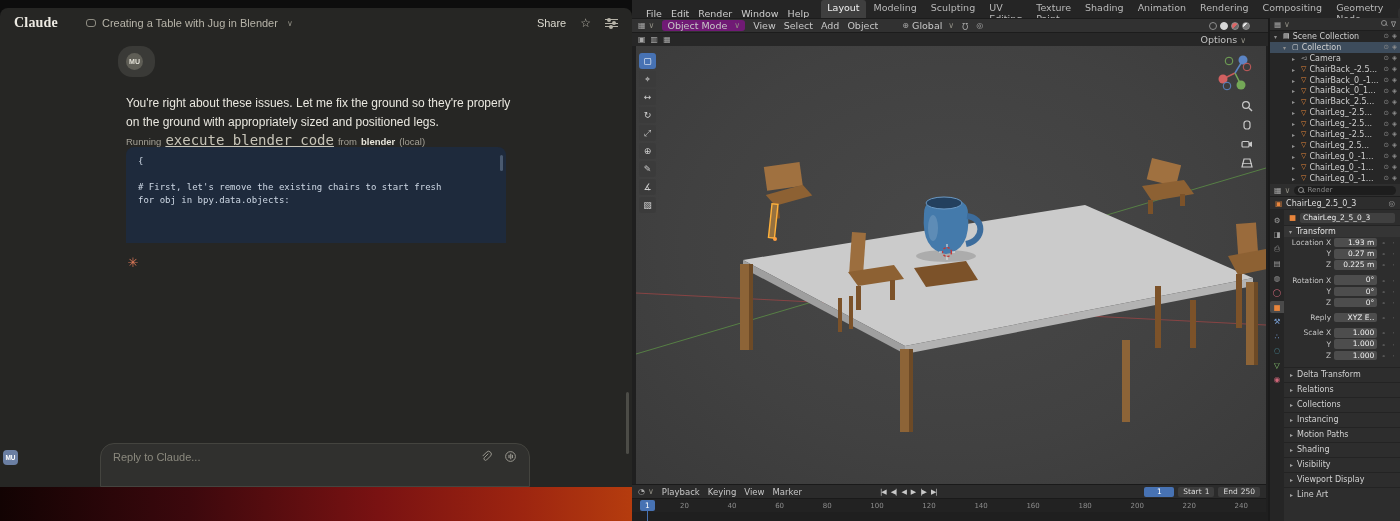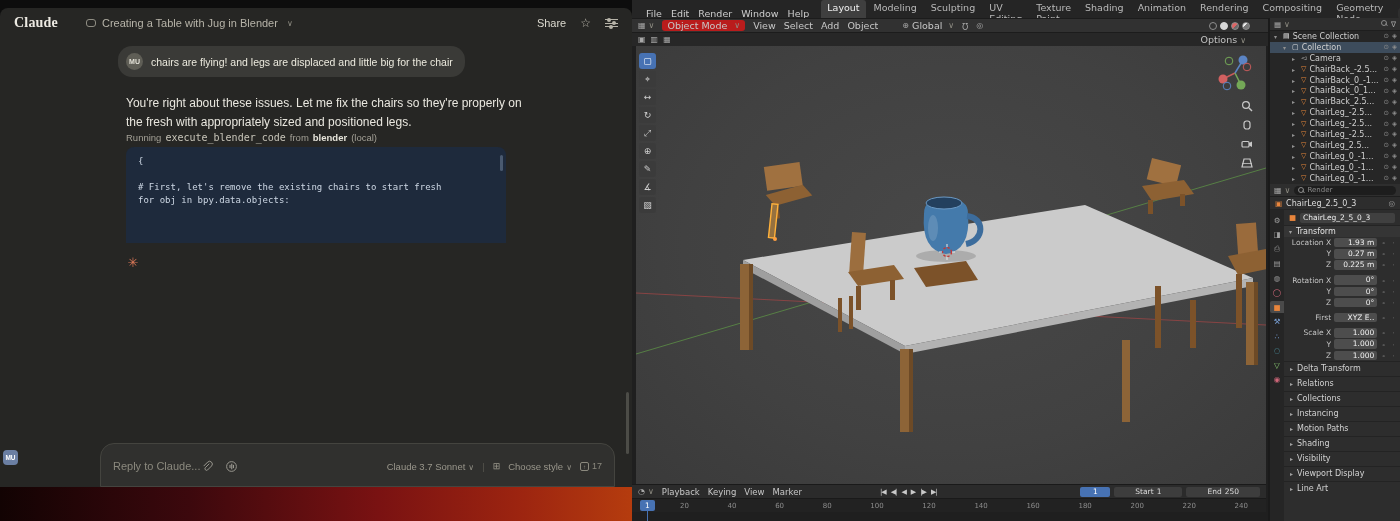--- a/index.html
+++ b/index.html
@@ -26,29 +26,29 @@
   .sliders i:nth-child(1){top:1px}.sliders i:nth-child(1)::after{left:2px}
   .sliders i:nth-child(2){top:4.5px}.sliders i:nth-child(2)::after{left:7px}
   .sliders i:nth-child(3){top:8px}.sliders i:nth-child(3)::after{left:4px}
 
   .c-user-bubble { position:absolute; left:118px; top:38px; display:flex; align-items:center; gap:8px; background:#3a3a37; border-radius:14px; padding:7px 12px 7px 8px; white-space:nowrap; }
   .c-avatar { width:17px; height:17px; border-radius:50%; background:#5f5e56; color:#e4e2d8; font-size:7px; display:flex; align-items:center; justify-content:center; font-weight:bold; }
   .c-user-text { font-size:10.5px; color:#eceade; }
 
   .c-assistant { position:absolute; left:126px; top:86px; width:396px; font-size:12px; line-height:1.6; color:#e9e7df; }
   .c-toolline { position:absolute; left:126px; top:124px; font-size:9.5px; color:#a3a096; display:flex; gap:4px; align-items:baseline; }
-  .c-toolline .tname { font-family:"DejaVu Sans Mono",monospace; font-size:10px; color:#c7c4b8; }
+  .c-toolline .tname { font-family:"DejaVu Sans Mono",monospace; font-size:14px; color:#c7c4b8;text-decoration:underline; }
   .c-toolline .tsrv { color:#e6e4da; font-weight:bold; }
   .c-code { position:absolute; left:126px; top:139px; width:380px; height:96px; background:#1e2a3c; border-radius:8px 8px 0 0; padding:8px 12px; overflow:hidden; font-family:"DejaVu Sans Mono",monospace; font-size:9px; line-height:13px; color:#cdd7e4; }
   .c-code .cl { min-height:13px; white-space:pre; }
   .c-code-thumb { position:absolute; right:3px; top:8px; width:3px; height:16px; border-radius:2px; background:#4a5a70; }
   .c-spinner { position:absolute; left:126px; top:248px; font-size:13px; color:#d97757; animation:spin 2.4s linear infinite; width:14px; height:14px; line-height:14px; text-align:center; }
   @keyframes spin { to { transform:rotate(360deg);} }
 
-  .c-composer { position:absolute; left:100px; top:435px; width:515px; height:44px; background:#30302e; border:1px solid #44443f; border-radius:14px 14px 0 0; padding:6px 12px 4px; display:flex; flex-direction:row; justify-content:space-between; }
+  .c-composer { position:absolute; left:100px; top:435px; width:430px; height:44px; background:#30302e; border:1px solid #44443f; border-radius:14px 14px 0 0; padding:6px 12px 4px; display:flex; flex-direction:column; justify-content:space-between; }
   .c-row1 { display:flex; align-items:center; }
   .c-ph { font-size:11px; color:#8b897e; }
   .c-row1-icons { margin-left:auto; display:flex; gap:12px; align-items:center; }
   .c-row2 { display:flex; align-items:center; gap:8px; font-size:9.5px; color:#99968b; }
   .c-row2 .sep { color:#55544e; }
   .gridg { font-size:9px; color:#99968b; }
   .c-counter { margin-left:auto; display:flex; align-items:center; gap:3px; color:#8b897e; font-size:9px; }
   .c-counter .upg { display:inline-block; width:9px; height:9px; border:1px solid #8b897e; border-radius:2px; font-size:6px; line-height:8px; text-align:center; color:#8b897e; }
   .c-badge { position:absolute; left:3px; top:442px; width:15px; height:15px; border-radius:4px; background:#6b7fa3; color:#fff; font-size:6.5px; display:flex; align-items:center; justify-content:center; font-weight:bold; }
   .c-scroll { position:absolute; left:626px; top:384px; width:3px; height:62px; border-radius:2px; background:#4c4c47; }
@@ -58,21 +58,21 @@
   .b-topbar { position:absolute; left:0; top:0; width:100%; height:18px; background:#252525; display:flex; align-items:center; padding:13px 6px; gap:8px; }
   .b-logo { width:11px; height:11px; border-radius:50%; background:radial-gradient(circle at 35% 35%,#fff 0 2px,#3a6ea5 2px 4px,#e87d0d 4px); }
   .b-menus { display:flex; gap:9px; }
   .b-menu { color:#cdcdcd; }
   .b-workspaces { display:flex; gap:2px; margin-left:4px; }
   .b-ws { padding:2px 6px; color:#b9b9b9; border-radius:3px; }
   .b-ws[data-active="true"] { background:#3f3f3f; color:#f0f0f0; }
   .b-tb-right { margin-left:auto; display:flex; align-items:center; gap:6px; padding-right:140px; }
   .b-sel { display:flex; align-items:center; gap:3px; background:#2e2e2e; border-radius:3px; padding:1px 5px; }
   .b-header2 { position:absolute; left:0; top:18px; width:100%; height:14px; background:#313131; display:flex; align-items:center; gap:8px; padding:0 6px; border-top:1px solid #1c1c1c; }
-  .b-header2 .mode { display:flex; gap:4px; align-items:center; background:#b91c1c; border-radius:3px; padding:0 5px; }
+  .b-header2 .mode { display:flex; gap:4px; align-items:center; background:#701a75; border-radius:3px; padding:0 5px; }
   .h2menus { display:flex; gap:8px; }
   .b-shading { margin-left:auto; display:flex; gap:3px; align-items:center; margin-right:144px; }
   .ball { width:8px; height:8px; border-radius:50%; border:1px solid #8f8f8f; }
   .ball.solid { background:#d6d6d6; border-color:#d6d6d6; }
   .ball.mat { background:linear-gradient(135deg,#d66 0 50%,#6a6a6a 50%); }
   .ball.rend { background:linear-gradient(135deg,#eee 0 40%,#777 40%); }
   .b-header3 { position:absolute; left:0; top:32px; width:100%; height:14px; background:#272727; display:flex; align-items:center; gap:5px; padding:0 6px; border-top:1px solid #1c1c1c; }
   .mini-ico { font-size:8px; color:#a8a8a8; }
   .b-options { margin-left:auto; margin-right:148px; color:#c2c2c2; }
 
@@ -126,21 +126,21 @@
   .p-deco { font-size:6px; color:#8a8a8a; width:7px; text-align:center; }
   .p-sec { height:15px; display:flex; align-items:center; gap:4px; padding:0 6px; font-size:8px; color:#d2d2d2; border-top:1px solid #232323; background:#2d2d2d; }
 
   .b-timeline { position:absolute; left:0; top:484px; width:634px; height:37px; background:#252525; }
   .t-header { height:14px; background:#2b2b2b; display:flex; align-items:center; gap:8px; padding:0 6px; border-top:1px solid #1a1a1a; font-size:8.5px; }
   .t-menus { display:flex; gap:8px; }
   .t-transport { display:flex; gap:5px; margin-left:70px; color:#c9c9c9; font-size:7px; letter-spacing:-1px; }
   .t-transport span { cursor:default; }
   .t-fields { margin-left:auto; display:flex; gap:4px; align-items:center; }
   .t-frame { min-width:30px; height:10px; background:#4772b3; color:#fff; border-radius:2px; text-align:center; font-size:7.5px; line-height:10px; padding:0 4px; }
-  .t-se { height:10px; background:#3d3d3d; border-radius:2px; font-size:7.5px; color:#ddd; line-height:10px; padding:0 21px; display:flex; gap:3px; }
+  .t-se { height:10px; background:#3d3d3d; border-radius:2px; font-size:7.5px; color:#ddd; line-height:10px; padding:0 5px; display:flex; gap:3px; }
   .t-ruler { position:relative; height:14px; background:#222; border-top:1px solid #1a1a1a; }
   .t-ticks { position:absolute; left:48px; right:18px; top:0; bottom:0; display:flex; justify-content:space-between; align-items:center; font-size:7px; color:#8d8d8d; }
   .t-marker { position:absolute; left:8px; top:1px; width:15px; height:11px; background:#4772b3; color:#fff; font-size:7.5px; text-align:center; line-height:11px; border-radius:2px; }
   .t-marker::after { content:""; position:absolute; left:7px; top:11px; width:1px; height:12px; background:#4772b3; }
   .t-bottom { height:9px; background:#1f1f1f; }
 </style>
 </head>
 <body>
 
 <div id="screen">
@@ -159,24 +159,23 @@
         <span class="sliders">
             <i></i>
             <i></i>
             <i></i>
           </span>
       </span>
     </div>
 
     <div class="c-user-bubble">
       <span class="c-avatar">MU</span>
-      <span class="c-user-text">chairs are flying! and legs are displaced and little big for the chair</span>
-    </div>
-
-    <div class="c-assistant">You're right about these issues. Let me fix the chairs so they're properly on the fresh with appropriately sized and positioned legs.</div>
+    </div>
+
+    <div class="c-assistant">You're right about these issues. Let me fix the ground so they're properly on the ground with appropriately sized and positioned legs.</div>
 
     <div class="c-toolline">
       <span>Running</span>
       <span class="tname">execute_blender_code</span>
       <span>from</span>
       <span class="tsrv">blender</span>
       <span>(local)</span>
     </div>
 
     <div class="c-code">
@@ -196,30 +195,20 @@
         <span class="c-row1-icons">
           <svg width="13" height="13" viewBox="0 0 16 16">
             <path d="M11.5 4.5 L6.5 9.5 a2 2 0 0 0 2.8 2.8 l5-5 a3.4 3.4 0 0 0-4.8-4.8 L4.5 7.5" fill="none" stroke="#9a9890" stroke-width="1.2"></path>
           </svg>
           <svg width="13" height="13" viewBox="0 0 16 16">
             <circle cx="8" cy="8" r="6" fill="none" stroke="#9a9890" stroke-width="1.2"></circle>
             <rect x="5.5" y="6" width="1.4" height="4" fill="#9a9890"></rect>
             <rect x="7.6" y="4.5" width="1.4" height="7" fill="#9a9890"></rect>
             <rect x="9.7" y="6" width="1.4" height="4" fill="#9a9890"></rect>
           </svg>
-        </span>
-      </div>
-      <div class="c-row2">
-        <span class="ddc"><span>Claude 3.7 Sonnet</span></span>
-        <span class="sep">|</span>
-        <span class="gridg">⊞</span>
-        <span class="ddc"><span>Choose style</span></span>
-        <span class="c-counter">
-          <span class="upg">↑</span>
-          <span>17</span>
         </span>
       </div>
     </div>
 
     <div class="c-badge">MU</div>
     <div class="c-scroll"></div>
   </div>
 
   <div class="wp-bottom"></div>
 
@@ -639,21 +628,21 @@
             </div>
 
             <div class="p-row">
               <span class="p-label">Z</span>
               <span class="p-field">0°</span>
               <span class="p-deco">∘</span>
               <span class="p-deco">·</span>
             </div>
 
             <div class="p-row" data-gap="true">
-              <span class="p-label">First</span>
+              <span class="p-label">Reply</span>
               <span class="p-field">XYZ E..</span>
               <span class="p-deco">∘</span>
               <span class="p-deco">·</span>
             </div>
 
             <div class="p-row" data-gap="true">
               <span class="p-label">Scale X</span>
               <span class="p-field">1.000</span>
               <span class="p-deco">∘</span>
               <span class="p-deco">·</span>
@@ -666,21 +655,21 @@
               <span class="p-deco">·</span>
             </div>
 
             <div class="p-row">
               <span class="p-label">Z</span>
               <span class="p-field">1.000</span>
               <span class="p-deco">∘</span>
               <span class="p-deco">·</span>
             </div>
           </div>
-        <div style="">
+        <div style="margin-top:6px">
 
             <div class="p-sec">
               <span class="p-caret">▸</span>
               <span>Delta Transform</span>
             </div>
 
             <div class="p-sec">
               <span class="p-caret">▸</span>
               <span>Relations</span>
             </div>

